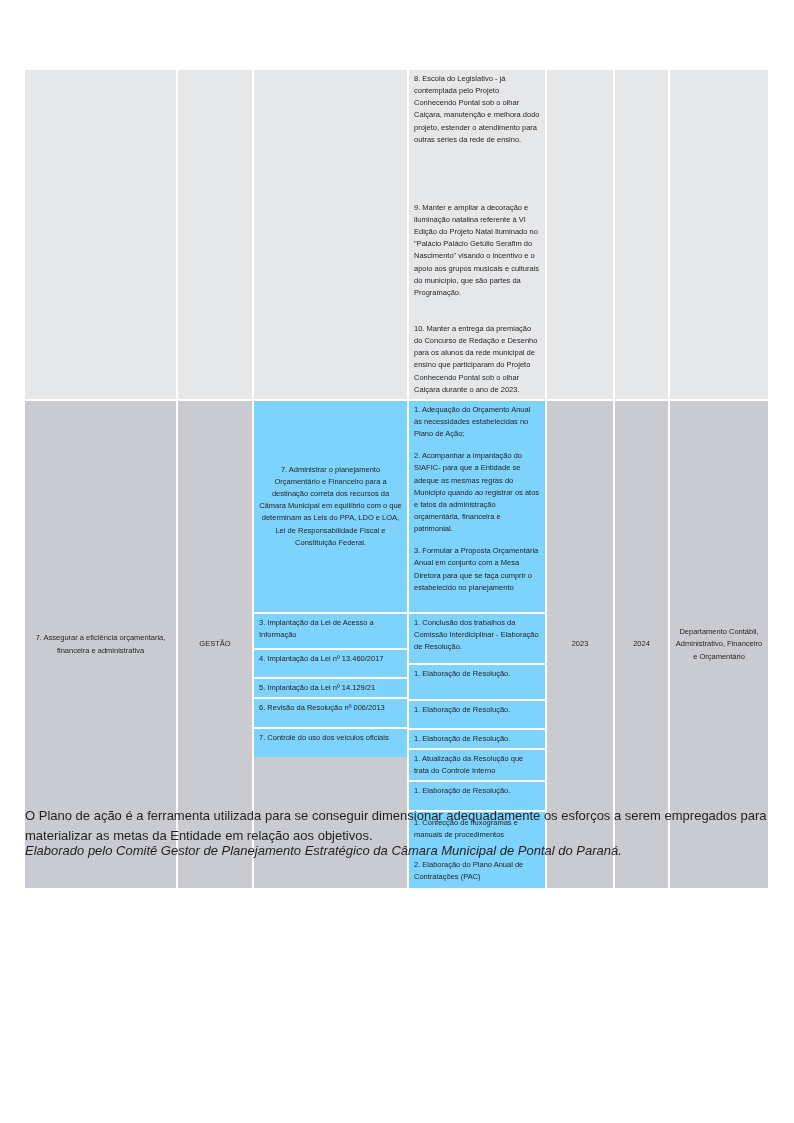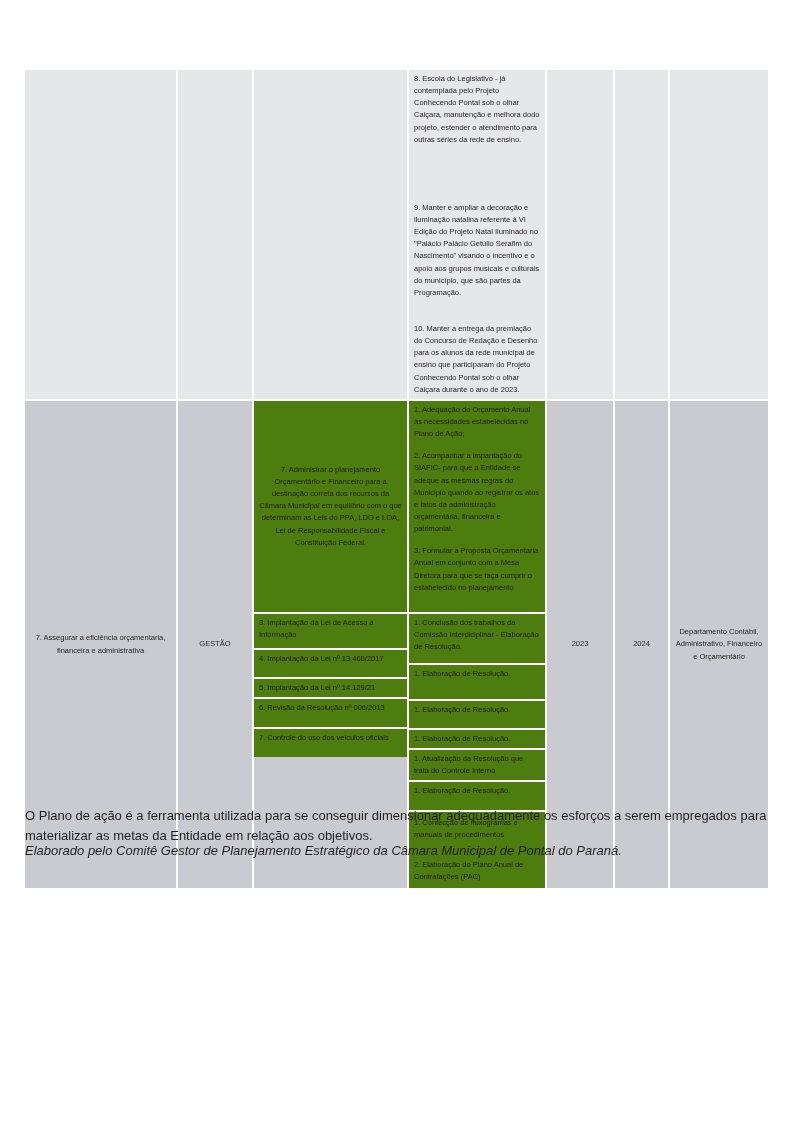--- a/index.html
+++ b/index.html
@@ -57,21 +57,21 @@
   .mid { vertical-align: middle !important; }
 
   
   table.sub {
     width: 100%;
     border-collapse: separate;
     border-spacing: 0;
     table-layout: fixed;
   }
   table.sub td {
-    background: #4d7c0f;
+    background: #7dd3fc;
     vertical-align: top;
     border-right: 2px solid #ffffff;
     border-bottom: 2px solid #ffffff;
     padding: 3px 5px 3px 5px;
     font-size: 7.5px;
     line-height: 1.62;
   }
   table.sub td.r { border-right: none; }
   table.sub tr:last-child td { border-bottom: none; }
   table.sub p { margin: 0 0 10px 0; }

